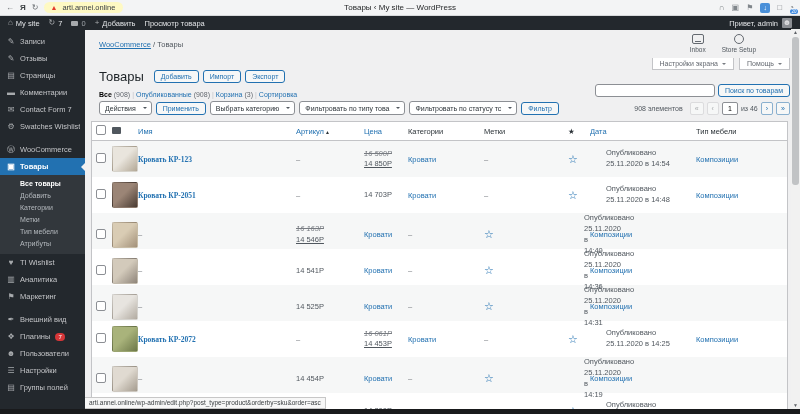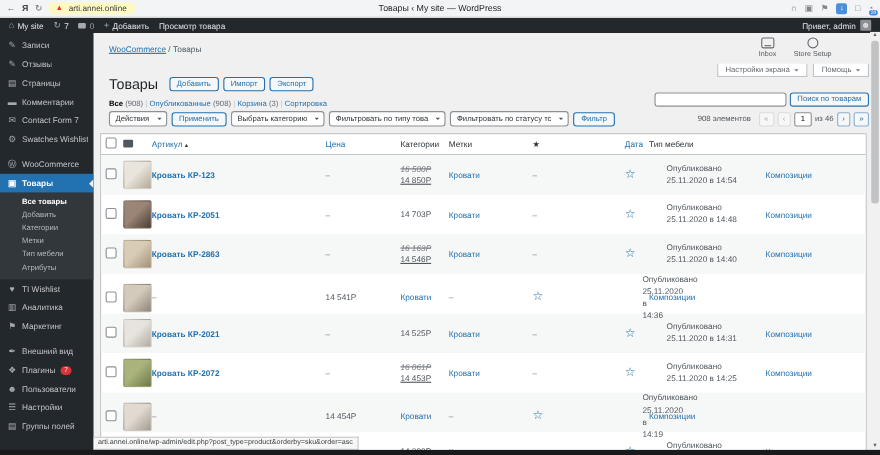--- a/index.html
+++ b/index.html
@@ -98,21 +98,21 @@
   .thead,.trow{display:grid;grid-template-columns:16px 26px 158px 68px 44px 76px 84px 22px 106px 1fr;
     align-items:center;padding-left:4px;}
   .thead{height:18px;border-bottom:1px solid #c3c4c7;font-size:7.5px;color:#2c3338;}
   .thead a{color:#2271b1;text-decoration:none;}
   .sort-arrow{font-size:5px;color:#2c3338;margin-left:1px;}
   .trow{height:36px;font-size:7.5px;}
   .trow.alt{background:#f6f7f7;}
   .checkbox{display:inline-block;width:8px;height:8px;border:1px solid #8c8f94;border-radius:2px;background:#fff;cursor:pointer;}
   .img-col-icon{width:9px;height:7px;background:#50575e;border-radius:1px;display:inline-block;}
   .thumb{width:26px;height:26px;border-radius:2px;display:block;border:1px solid rgba(0,0,0,.08);box-sizing:border-box;cursor:pointer;}
-  .plink{color:#2271b1;font-weight:bold;text-decoration:none;}
+  .plink{color:#2271b1;font-weight:bold;text-decoration:none;font-family:Liberation Serif, serif;}
   .cell a{color:#2271b1;text-decoration:none;}
   .dash{color:#787c82;}
   .c-price{line-height:1.4;}
   .del{display:block;color:#787c82;text-decoration:line-through;font-style:italic;}
   .ins{display:block;color:#50575e;text-decoration:underline;}
   .ins.plain{text-decoration:none;}
   .star{color:#2271b1;font-size:11px;line-height:1;cursor:pointer;}
   .c-date{line-height:1.45;color:#50575e;margin-left:16px;}
   .c-date .d1{display:block;}
   .c-date .d2{display:block;}
@@ -335,20 +335,21 @@
         <input class="page-input" value="1" style="">
         <span>из 46</span>
         <span class="pg-btn">›</span>
         <span class="pg-btn">»</span>
       </div>
 
       <div class="table">
         <div class="thead">
           <span class="cell"><span class="checkbox"></span></span>
           <span class="cell"><span class="img-col-icon"></span></span>
+          <span class="cell"><a>Имя</a></span>
           <span class="cell"><a>Артикул</a><span class="sort-arrow">▲</span></span>
           <span class="cell"><a>Цена</a></span>
           <span class="cell">Категории</span>
           <span class="cell">Метки</span>
           <span class="cell">★</span>
           <span class="cell"><a>Дата</a></span>
           <span class="cell">Тип мебели</span>
         </div>
         <div>
             <div class="trow alt">
@@ -389,21 +390,20 @@
       <span class="d1">Опубликовано</span>
       <span class="d2">25.11.2020 в 14:48</span>
     </span>
     <span class="cell c-type"><a>Композиции</a></span>
   </div>
             <div class="trow alt">
     <span class="cell"><span class="checkbox"></span></span>
     <span class="cell">
                 <span class="thumb" style="background: linear-gradient(135deg, rgb(217, 204, 180) 45%, rgb(163, 145, 122));"></span>
               </span>
-    <span class="cell"><a class="plink">Кровать КР-2863</a></span>
     <span class="cell c-sku dash">–</span>
     <span class="cell c-price">
       <span class="del">16 163Р</span>
       <span class="ins">14 546Р</span>
     </span>
     <span class="cell c-cat"><a>Кровати</a></span>
     <span class="cell c-tags dash">–</span>
     <span class="cell"><span class="star">☆</span></span>
     <span class="cell c-date">
       <span class="d1">Опубликовано</span>
@@ -428,21 +428,20 @@
       <span class="d1">Опубликовано</span>
       <span class="d2">25.11.2020 в 14:36</span>
     </span>
     <span class="cell c-type"><a>Композиции</a></span>
   </div>
             <div class="trow alt">
     <span class="cell"><span class="checkbox"></span></span>
     <span class="cell">
                 <span class="thumb" style="background: linear-gradient(135deg, rgb(231, 228, 223) 45%, rgb(178, 171, 161));"></span>
               </span>
-    <span class="cell"><a class="plink">Кровать КР-2021</a></span>
     <span class="cell c-sku dash">–</span>
     <span class="cell c-price">
 
       <span class="ins plain">14 525Р</span>
     </span>
     <span class="cell c-cat"><a>Кровати</a></span>
     <span class="cell c-tags dash">–</span>
     <span class="cell"><span class="star">☆</span></span>
     <span class="cell c-date">
       <span class="d1">Опубликовано</span>

